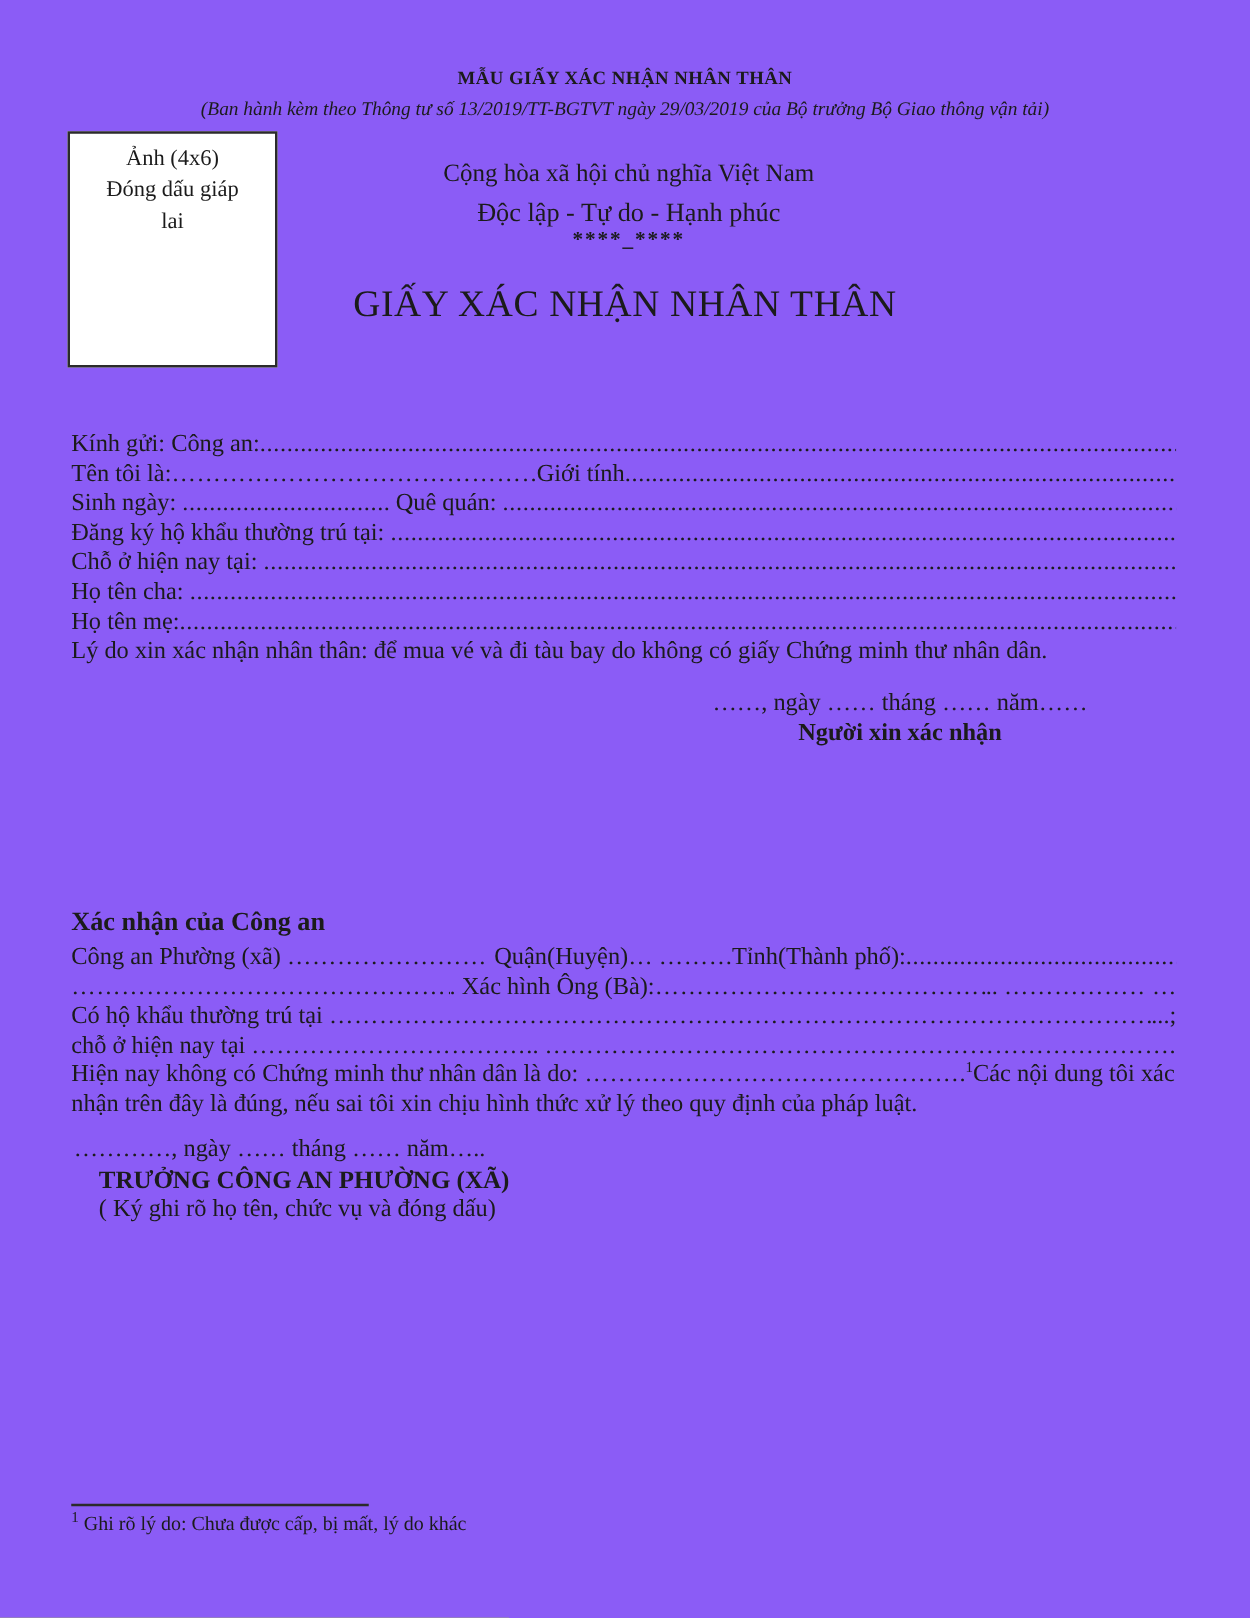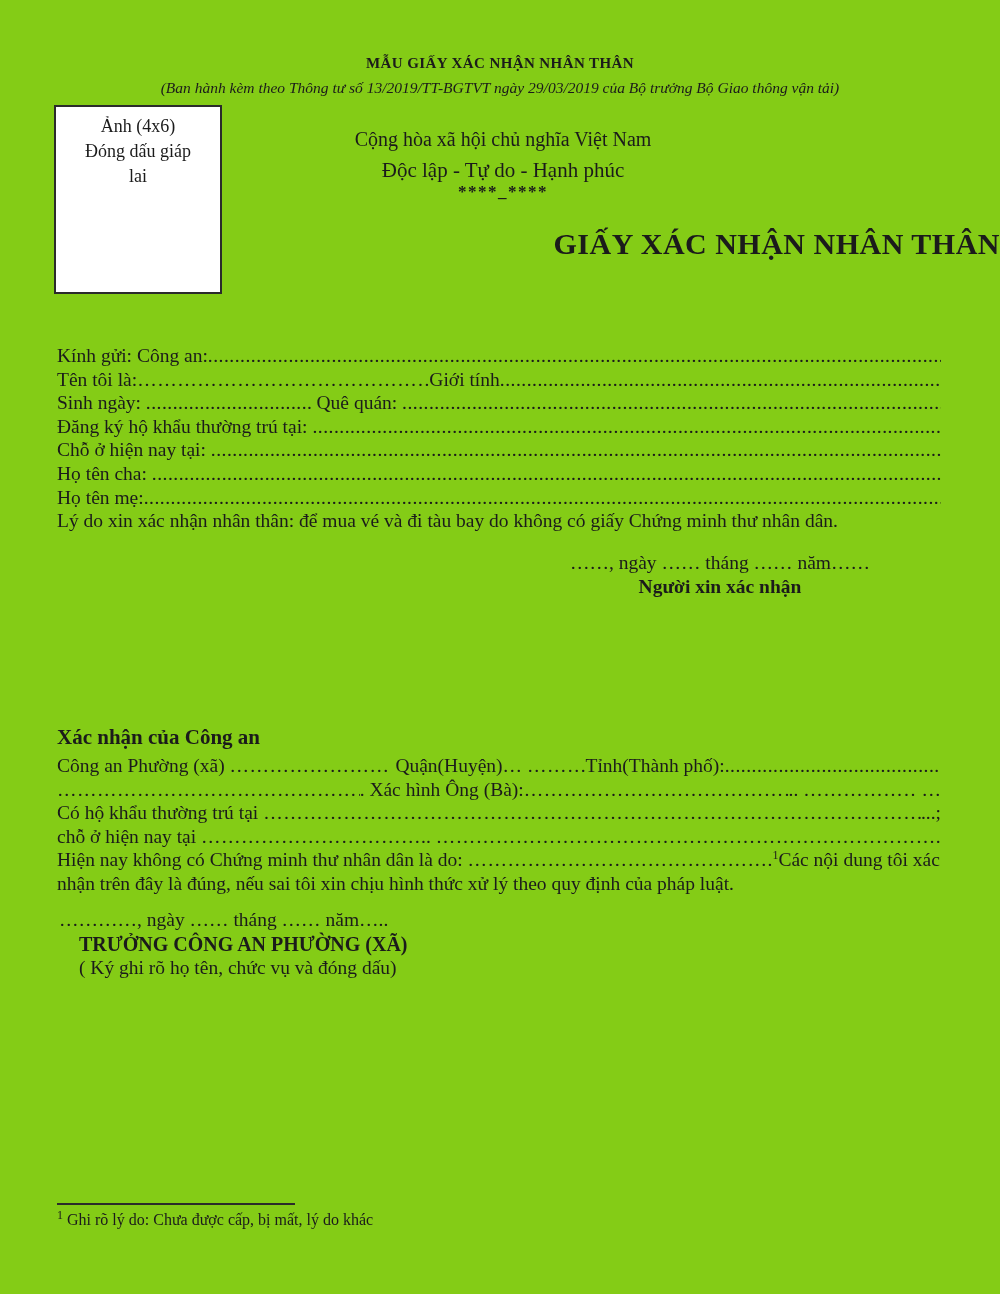--- a/index.html
+++ b/index.html
@@ -1,19 +1,19 @@
 <!DOCTYPE html>
 <html><head>
 <meta charset="utf-8">
 <style>
   * { margin:0; padding:0; box-sizing:border-box; }
   html,body { background:#9a9a9a; }
   .page {
     position:relative; width:1000px; height:1294px; margin:0 auto;
-    background:#84cc16; color:#1b1b1b;
+    background:#8b5cf6; color:#1b1b1b;
     font-family:"Liberation Serif", serif;
     overflow:hidden;
   }
   .form-label {
     position:absolute; top:55px; left:0; width:100%;
     text-align:center; font-weight:bold; font-size:15px; letter-spacing:0.4px;
   }
   .form-note {
     position:absolute; top:79px; left:0; width:100%;
     text-align:center; font-style:italic; font-size:15.5px;
@@ -22,21 +22,21 @@
     position:absolute; left:54px; top:105px; width:168px; height:189px;
     border:2px solid #2b2b2b; background:#fff;
     text-align:center; font-size:18px; line-height:1.4; padding-top:7px;
   }
   .nat { position:absolute; left:200px; width:606px; text-align:center; }
   .nat-country { top:128px; font-weight:normal; font-size:20px; }
   .nat-motto   { top:158px; font-size:21px; }
   .nat-stars   { top:182px; font-size:17px; font-weight:bold; letter-spacing:1.5px; }
   .doc-title {
     position:absolute; top:224px; left:0; width:100%;
-    text-align:right; font-weight:bold; font-size:30px; letter-spacing:0.5px;
+    text-align:center; font-weight:normal; font-size:30px; letter-spacing:0.5px;
     line-height:40px;
   }
   .lines { position:absolute; left:57px; width:884px; font-size:19.5px;font-family:Liberation Serif, serif; }
   .request-lines { top:344px; }
   .confirm-lines { top:754px; }
   .fline {
     display:flex; align-items:baseline;
     height:23.6px; line-height:23.6px;
     overflow:hidden; white-space:nowrap;
   }

